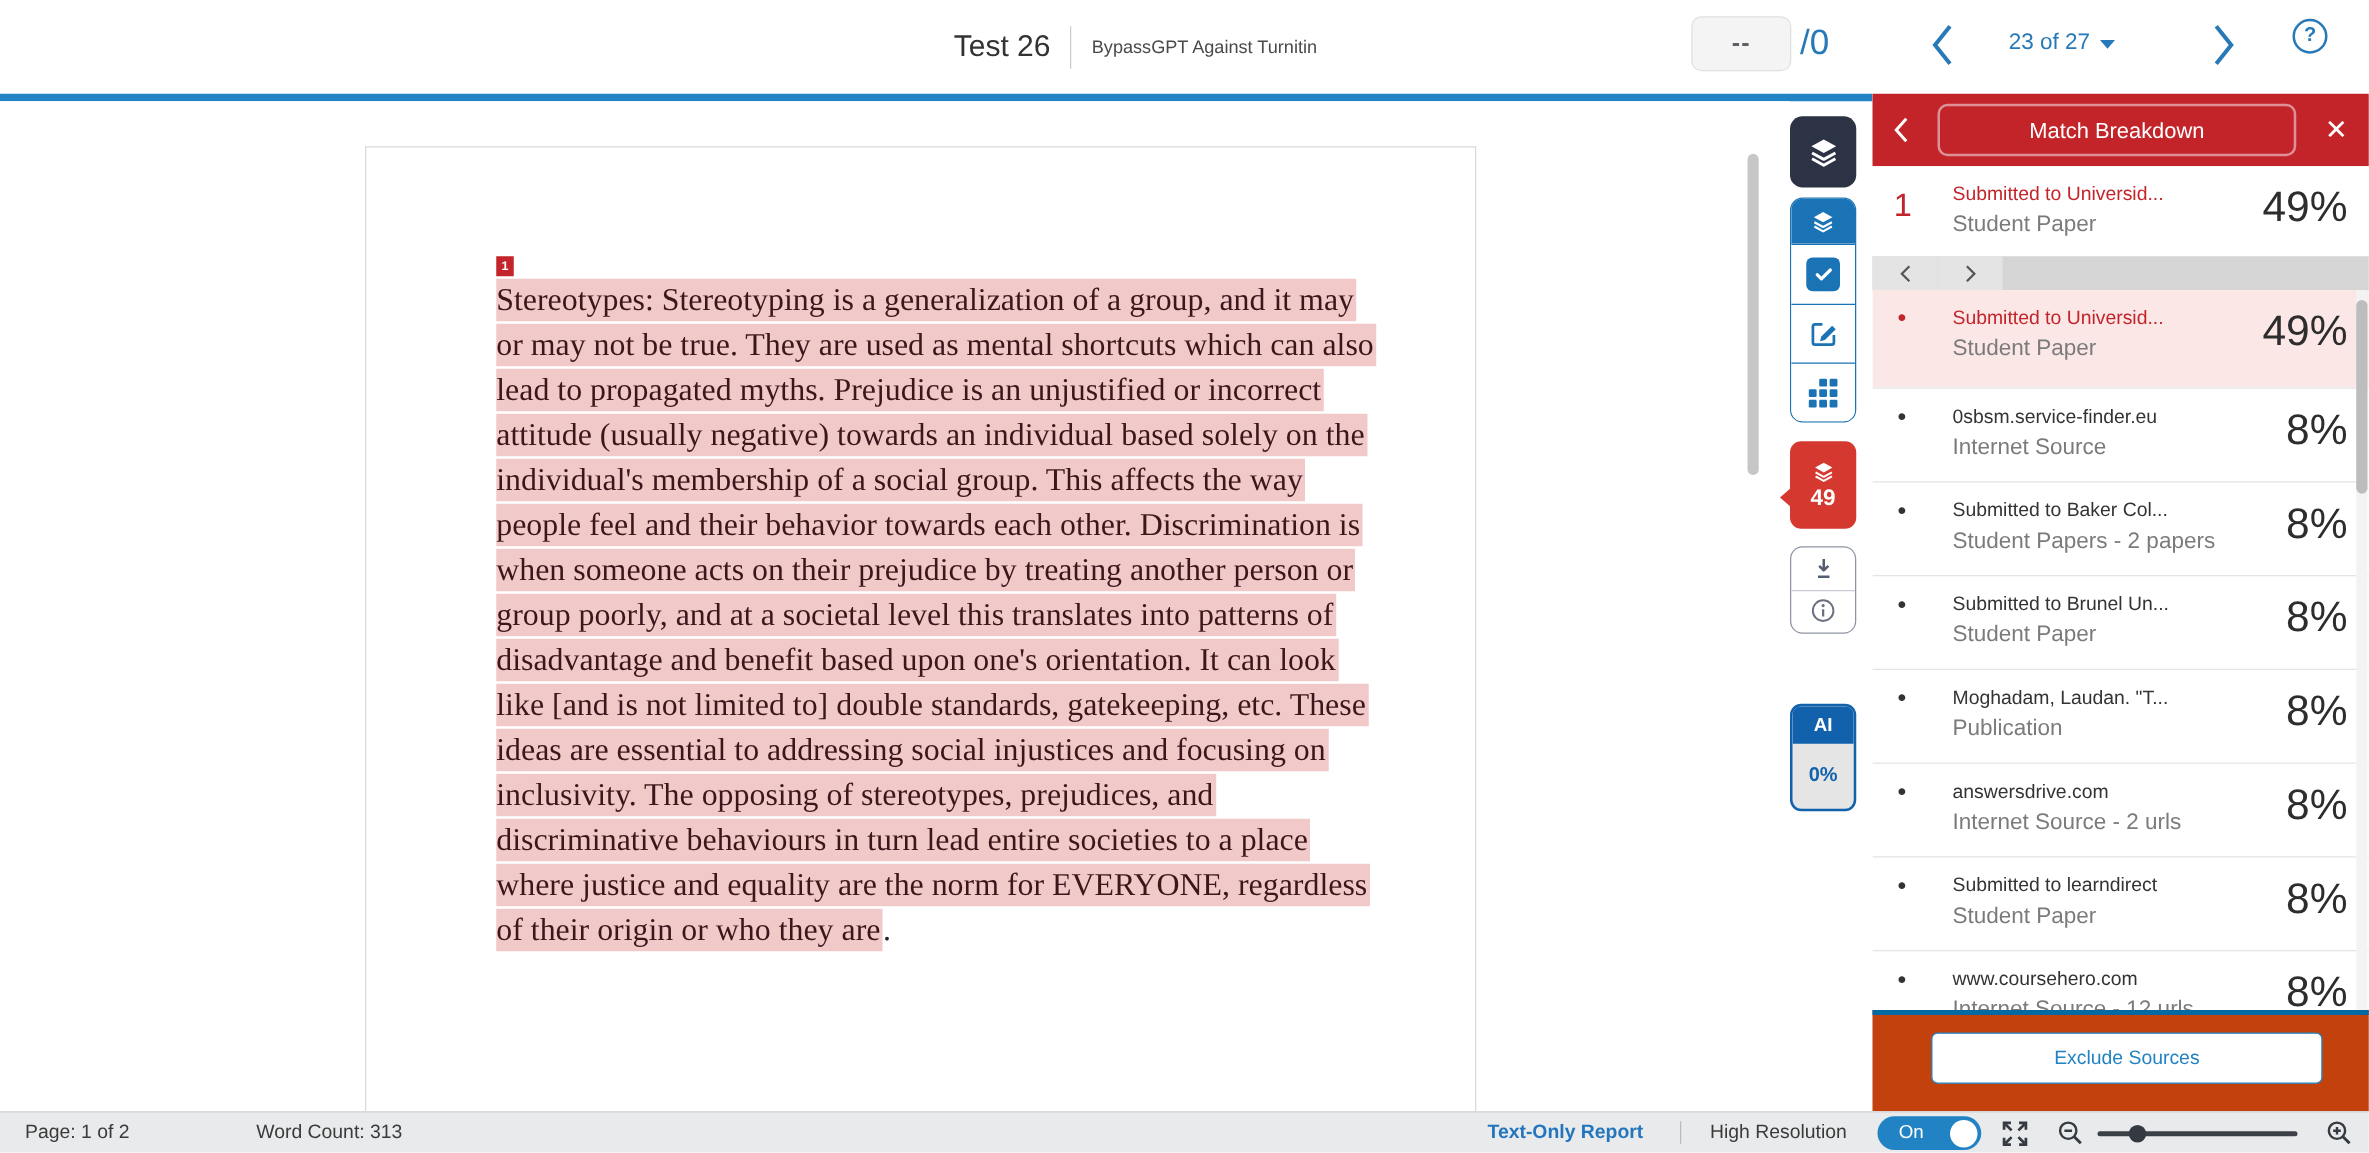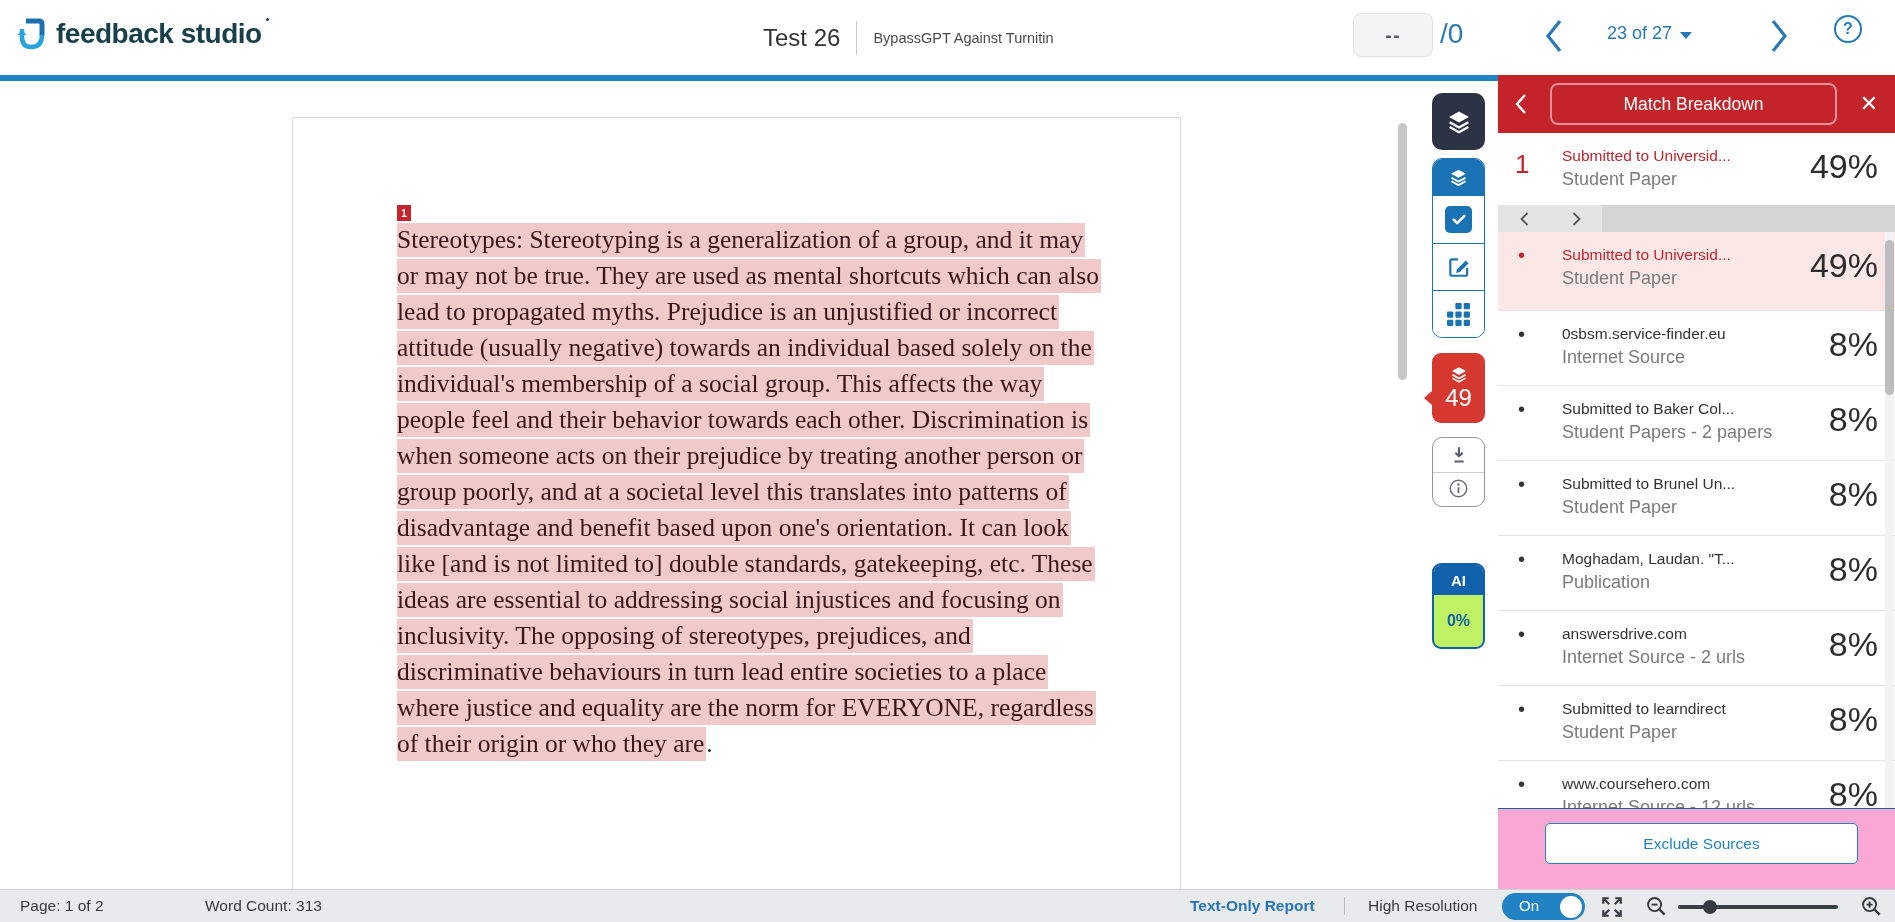--- a/index.html
+++ b/index.html
@@ -47,27 +47,27 @@
   
   .tool { position:absolute; left:1432px; width:53px; }
   .tile-dark { top:93px; height:57px; background:#2c3344; border-radius:10px;
     display:flex; align-items:center; justify-content:center; cursor:pointer; }
   .group-blue { top:158px; height:180px; background:#fff; border:1.5px solid #1a73b5; border-radius:10px; overflow:hidden; }
   .group-blue .g-head { height:36px; background:#1a73b5; display:flex; align-items:center; justify-content:center; cursor:pointer; }
   .group-blue .g-cell { height:47.5px; display:flex; align-items:center; justify-content:center; border-top:1px solid #1a73b5; cursor:pointer; background:#fff; }
   .check-sq { width:27px; height:27px; background:#1a73b5; border-radius:5px; display:flex; align-items:center; justify-content:center; }
   .badge-red { top:353px; height:70px; background:#d4382f; border-radius:9px; color:#fff;
     display:flex; flex-direction:column; align-items:center; justify-content:center; gap:2px; cursor:pointer; }
-  .badge-red .num { font-size:24px; font-weight:400; line-height:1; }
+  .badge-red .num { font-size:18px; font-weight:700; line-height:1; }
   .badge-red .ptr { position:absolute; left:-8px; top:38px; width:0; height:0;
     border-top:7px solid transparent; border-bottom:7px solid transparent; border-right:8px solid #d4382f; }
   .group-gray { top:437px; height:70px; background:#fff; border:1.5px solid #8f95a3; border-radius:10px; overflow:hidden; }
   .group-gray .g-cell { height:33.5px; display:flex; align-items:center; justify-content:center; cursor:pointer; }
   .group-gray .g-cell + .g-cell { border-top:1px solid #c9ccd3; }
-  .badge-ai { top:563px; height:86px; background:#bef264; border:2px solid #1261ad; border-radius:9px; overflow:hidden; cursor:pointer; }
+  .badge-ai { top:563px; height:86px; background:#e5e5e5; border:2px solid #1261ad; border-radius:9px; overflow:hidden; cursor:pointer; }
   .badge-ai .ai-head { height:30px; background:#1261ad; color:#fff; font-size:15px; font-weight:700;
     display:flex; align-items:center; justify-content:center; }
   .badge-ai .ai-val { height:52px; color:#1261ad; font-size:16px; font-weight:700;
     display:flex; align-items:center; justify-content:center; }
 
   
   .panel { position:absolute; left:1498px; top:75px; width:397px; height:814px; background:#fff; }
   .panel-header { position:absolute; left:0; top:0; width:397px; height:58px; background:#c3242a;
     display:flex; align-items:center; }
   .ph-back { width:46px; height:58px; display:flex; align-items:center; justify-content:center; cursor:pointer; }
@@ -85,50 +85,41 @@
   .match-bar { position:absolute; left:0; top:130px; width:397px; height:27px; display:flex; background:#d5d5d5; }
   .mb-btn { width:52px; height:27px; background:#e4e4e4; display:flex; align-items:center; justify-content:center; cursor:pointer; }
   .mb-label { flex:1; display:flex; align-items:center; justify-content:center; font-size:13px; color:#444; }
   .src-list { position:absolute; left:0; top:157px; width:397px; height:651px; overflow:hidden; }
   .src-row { position:relative; height:75px; background:#fff; }
   .src-row.sel { height:78px; background:#fce7e7; }
   .src-row .bullet { position:absolute; left:20px; top:12px; font-size:20px; }
   .src-row + .src-row { border-top:1px solid #e4e4e4; }
   .list-track { position:absolute; right:1px; top:157px; width:9px; height:651px; background:#f3f3f3; }
   .list-thumb { position:absolute; right:1px; top:165px; width:9px; height:155px; background:#bdbdbd; border-radius:5px; cursor:pointer; }
-  .exclude-area { position:absolute; left:0; top:733px; width:397px; height:81px; background:#f9a8d4; border-top:1px solid #0369a1;text-decoration:underline; }
+  .exclude-area { position:absolute; left:0; top:733px; width:397px; height:81px; background:#c2410c; border-top:4px solid #0369a1;text-decoration:underline; }
   .exclude-btn { position:absolute; left:47px; top:14px; width:313px; height:41px; background:#fff;
     border:1.5px solid #2183c4; border-radius:5px; color:#2183c4; font-size:15.5px;
     display:flex; align-items:center; justify-content:center; cursor:pointer; }
 
   
   .footer { position:absolute; left:0; top:889px; width:1895px; height:33px; background:#e9eaeb; border-top:1px solid #d2d3d4; }
   .f-text { position:absolute; top:7px; font-size:15.5px; color:#3a3a3a; }
   .f-blue { color:#2376bd; font-weight:700; cursor:pointer; }
   .f-div { position:absolute; left:1344px; top:7px; width:1px; height:18px; background:#bbb; }
   .toggle { position:absolute; left:1502px; top:3px; width:83px; height:27px; background:#2183c4; border-radius:14px; cursor:pointer; }
   .toggle .t-label { position:absolute; left:17px; top:4px; color:#fff; font-size:15px; }
   .toggle .t-knob { position:absolute; right:3px; top:2.5px; width:22px; height:22px; background:#fff; border-radius:50%; }
   .f-icon { position:absolute; top:5px; cursor:pointer; }
   .slider-track { position:absolute; left:1678px; top:15px; width:160px; height:4px; background:#3c4148; border-radius:2px; cursor:pointer; }
   .slider-thumb { position:absolute; left:25px; top:-5px; width:14px; height:14px; background:#343a41; border-radius:50%; cursor:pointer; }
 </style>
 </head>
 <body>
 
 <div class="header">
-  <div class="logo-wrap">
-    <svg width="32" height="36" viewBox="0 0 32 36">
-      <path d="M10 5 H23 Q26 5 26 8 V20" fill="none" stroke="#1b6fae" stroke-width="5"></path>
-      <path d="M26 19 Q26 31 15 31 Q6 31 6 21 V13" fill="none" stroke="#2aa4dd" stroke-width="4.5"></path>
-      <path d="M6 14 L1.5 19 L10.5 19 Z" fill="#2aa4dd"></path>
-    </svg>
-    <span class="logo-text">feedback studio</span>
-    <span class="logo-dot"></span>
-  </div>
 
   <div class="doc-title-wrap">
     <span class="doc-title">Test 26</span>
     <span class="title-divider"></span>
     <span class="doc-subtitle">BypassGPT Against Turnitin</span>
   </div>
 
   <div class="grade-box">--</div>
   <div class="grade-total">/0</div>
 

